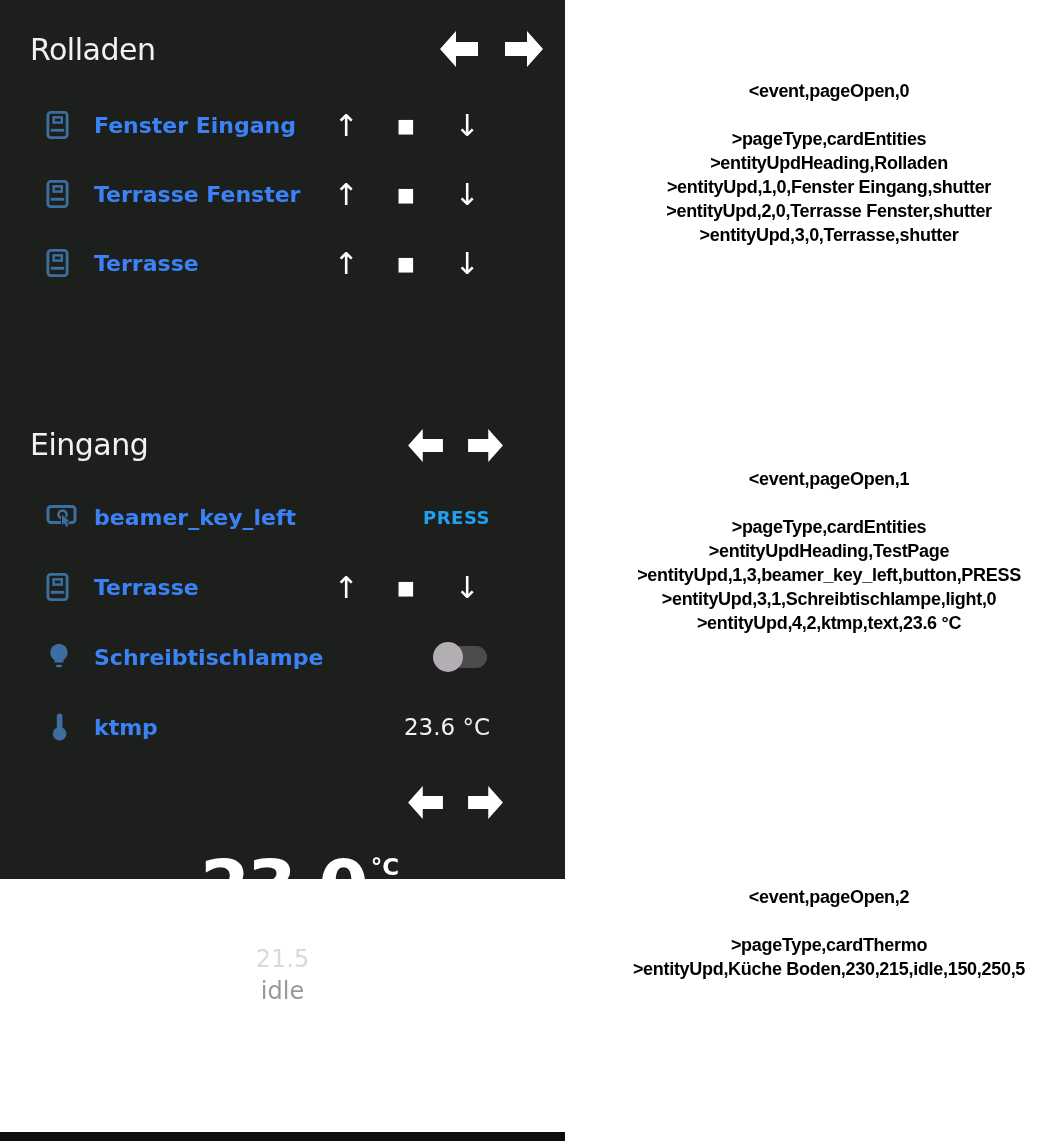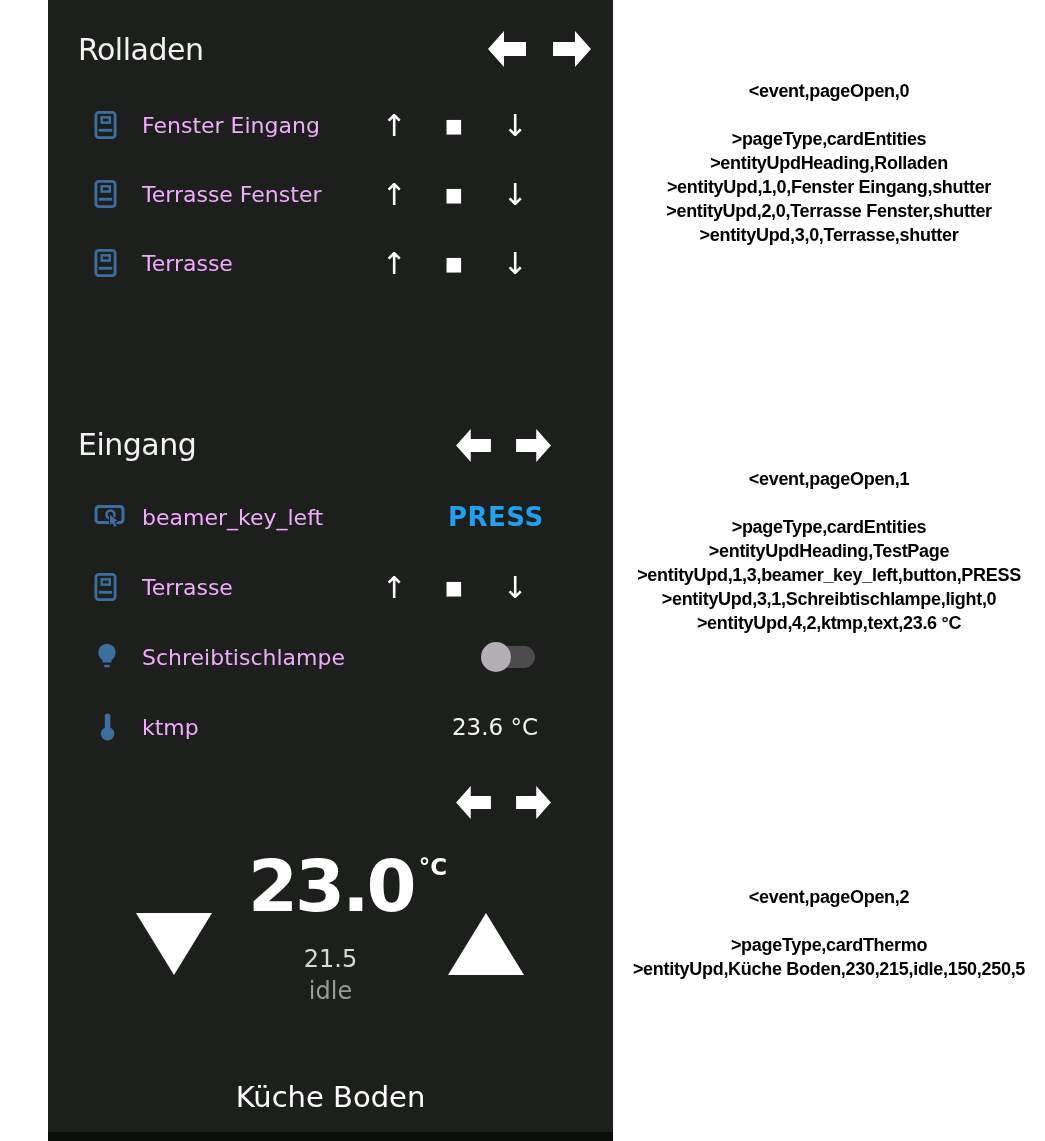--- a/index.html
+++ b/index.html
@@ -2,50 +2,49 @@
 <html><head>
 <meta charset="utf-8">
 <style>
   * { margin:0; padding:0; box-sizing:border-box; }
   body { background:#fff; }
   .canvas {
     position:relative; width:1045px; height:1141px; overflow:hidden;
     background:#ffffff; font-family:"DejaVu Sans", sans-serif;
   }
   .panel-col {
-    position:absolute; left:0; top:0; width:565px; height:1141px;
+    position:absolute; left:0; top:0; width:565px; height:879px;
     background:#1c1f1b;
-    margin-left:48px;
   }
   .bottom-strip { position:absolute; left:0; top:1132px; width:565px; height:9px; background:#0c0e0c; }
 
   .card-heading {
     position:absolute; left:30px; color:#f2f2f2; font-size:30px;
     line-height:40px; letter-spacing:-0.5px; font-weight:400;
   }
   .nav-arrow { position:absolute; cursor:pointer; }
   .nav-arrow svg { display:block; }
 
   .rows { position:absolute; left:0; width:565px; }
   .row { position:relative; width:565px; }
   #rows0 .row { height:69px; }
   #rows1 .row { height:70px; }
   .row > * { position:absolute; top:50%; transform:translateY(-50%); }
   .eicon { left:46px; width:30px; height:30px; }
   .eicon svg { display:block; }
-  .elabel { left:94px; color:#f0abfc; font-size:22px; white-space:nowrap; }
+  .elabel { left:94px; color:#3b82f6; font-size:22px; white-space:nowrap;font-weight:bold; }
 
   .c-btn { color:#ffffff; text-align:center; width:32px; cursor:pointer; }
   .c-up   { left:330px; font-size:30px; }
   .c-stop { left:390px; font-size:19px; }
   .c-down { left:451px; font-size:30px; }
 
   .press-btn {
     left:400px; width:90px; text-align:right; color:#21a0f0;
-    font-size:26px; font-weight:bold; letter-spacing:0.5px; cursor:pointer;
+    font-size:18px; font-weight:bold; letter-spacing:0.5px; cursor:pointer;
   }
   .sensor-value { left:370px; width:120px; text-align:right; color:#f2f2f2; font-size:23px; }
 
   .toggle { left:433px; width:55px; height:30px; cursor:pointer; }
   .toggle .track { position:absolute; left:4px; top:4px; width:50px; height:22px; border-radius:11px; background:#4e4b4e; }
   .toggle .knob  { position:absolute; left:0; top:0; width:30px; height:30px; border-radius:50%; background:#b3aeb3; }
 
   
   .thermo-temp { position:absolute; left:200px; top:844px; color:#ffffff; white-space:nowrap; }
   .thermo-temp .big { font-size:72px; font-weight:bold; letter-spacing:-3px; }

